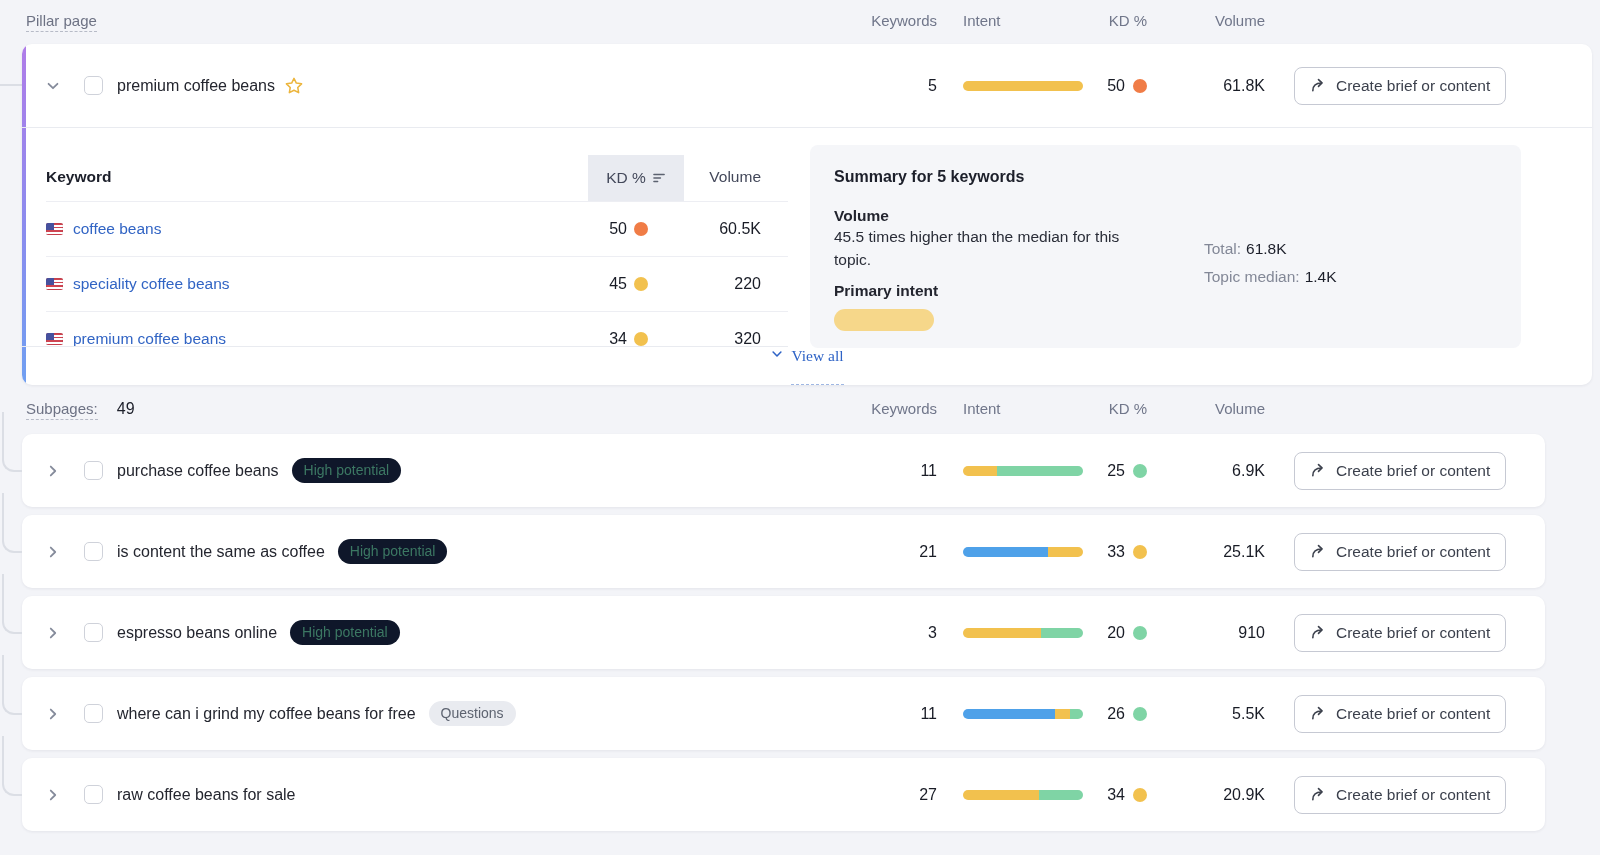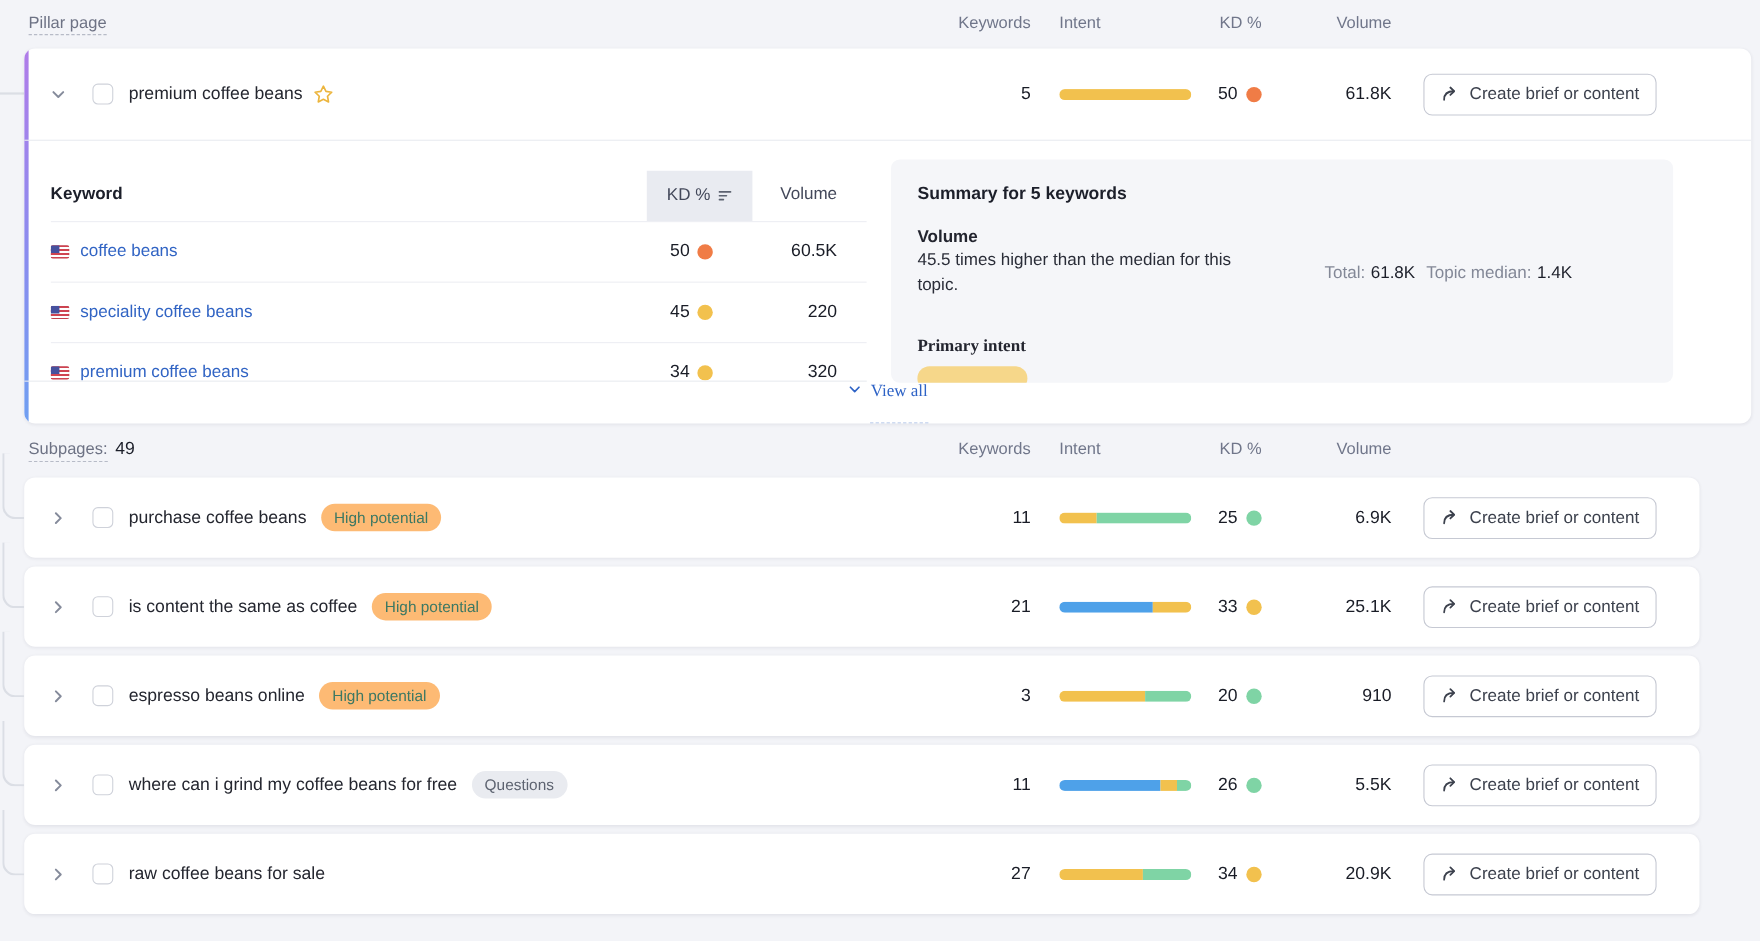--- a/index.html
+++ b/index.html
@@ -8,39 +8,39 @@
 
   
   .col-headers{position:absolute;left:22px;width:1523px;height:24px;font-size:15px;color:#70768a;}
   .col-kw{position:absolute;left:835px;width:80px;text-align:right;top:0;}
   .col-intent{position:absolute;left:941px;top:0;}
   .col-kd{position:absolute;left:1018px;width:107px;text-align:right;top:0;}
   .col-vol{position:absolute;left:1128px;width:115px;text-align:right;top:0;}
 
   .section-label{position:absolute;left:26px;font-size:15px;color:#6d7284;}
   .dashed-underline{border-bottom:1px dashed #b7bbc7;padding-bottom:2px;cursor:help;}
-  .count{color:#1c1f2a;font-size:16px;margin-left:7px;}
+  .count{color:#1c1f2a;font-size:16px;margin-left:19px;}
 
   
   .card{background:#fff;border-radius:10px;box-shadow:0 1px 3px rgba(25,30,55,.07);}
   .pillar-card{position:absolute;left:22px;top:44px;width:1523px;height:341px;overflow:hidden;padding-left:47px;}
   .pillar-card::before{content:'';position:absolute;left:0;top:0;bottom:0;width:4px;
     background:linear-gradient(180deg,#b07ce8 0%,#8a8cee 55%,#6f9ff1 100%);}
 
   .pillar-connector{position:absolute;left:0;top:84px;width:22px;height:0;border-top:2px solid #dbdee5;}
 
   
   .row-left{display:flex;align-items:center;height:100%;padding-left:22px;}
   .chev{display:flex;align-items:center;justify-content:center;width:18px;height:18px;cursor:pointer;flex:none;}
   .checkbox{width:19px;height:19px;border:1.5px solid #cfd2da;border-radius:5px;background:#fff;
     margin-left:22px;flex:none;cursor:pointer;box-sizing:border-box;}
   .row-title{font-size:16px;color:#24262f;margin-left:14px;white-space:nowrap;}
   .star{margin-left:9px;display:flex;align-items:center;}
   .badge{margin-left:13px;font-size:14px;padding:4px 12px 5px;border-radius:13px;white-space:nowrap;}
-  .badge--green{background:#fdba74;color:#3c7863;}
+  .badge--green{background:#0f172a;color:#3c7863;}
   .badge--gray{background:#e9ebf0;color:#5d6370;}
 
   .num{font-size:16px;color:#191c26;}
   .m-kw{position:absolute;left:835px;width:80px;text-align:right;top:50%;transform:translateY(-50%);}
   .m-intent{position:absolute;left:941px;top:50%;transform:translateY(-50%);}
   .intent-bar{width:120px;height:10px;border-radius:5px;overflow:hidden;display:flex;}
   .seg{height:100%;}
   .seg-yellow{background:#f2c14e;} .seg-green{background:#7fd4a5;} .seg-blue{background:#4ea1e9;}
   .m-kd{position:absolute;left:1018px;width:107px;top:50%;transform:translateY(-50%);
     display:flex;justify-content:flex-end;align-items:center;gap:8px;}
@@ -70,21 +70,21 @@
   .flag::before{content:'';position:absolute;left:0;top:0;width:8px;height:6.5px;background:#46519e;}
   .kw-kd{position:absolute;left:500px;width:102px;display:flex;justify-content:flex-end;align-items:center;gap:7px;}
   .kw-vol{position:absolute;left:630px;width:85px;text-align:right;}
 
   
   .summary{position:absolute;left:788px;top:101px;width:711px;height:203px;background:#f5f6f9;
     border-radius:8px;overflow:hidden;box-sizing:border-box;padding:23px 24px;}
   .summary-title{font-size:16px;font-weight:bold;color:#1c1f2a;}
   .summary-sub{font-size:15.5px;font-weight:600;color:#23252f;margin-top:21px;}
   .summary-note{width:305px;margin-top:0;font-size:15.5px;color:#2a2d38;line-height:1.5;}
-  .summary-stats{position:absolute;left:394px;top:95px;display:flex;flex-direction:row;gap:10px;font-size:15.5px;}
+  .summary-stats{position:absolute;left:394px;top:95px;display:flex;flex-direction:column;gap:10px;font-size:15.5px;}
   .stat-label{color:#838897;} .stat-value{color:#1c1f2a;font-weight:500;margin-left:5px;}
   .pi-pill{margin-top:9px;width:100px;height:22px;border-radius:11px;background:#f6d78a;}
 
   
   .vf-divider{position:absolute;left:0;top:302px;width:766px;height:1px;background:#e9ebf0;}
   .view-all{position:absolute;left:0;top:303px;right:0;height:38px;display:flex;justify-content:center;gap:7px;font-family:Liberation Serif, serif;}
   .view-all-link{font-size:15.5px;color:#2e63c6;border-bottom:1px dashed #9fb7e3;padding-bottom:1px;cursor:pointer;}
 
   
   .subpages-wrap{position:absolute;left:22px;top:434px;width:1523px;display:flex;flex-direction:column;gap:8px;}
@@ -201,21 +201,21 @@
       <div class="summary-sub">Volume</div>
       <div class="summary-note">45.5 times higher than the median for this topic.</div>
       <div class="summary-stats">
         <div>
           <span class="stat-label">Total:</span><span class="stat-value">61.8K</span>
         </div>
         <div>
           <span class="stat-label">Topic median:</span><span class="stat-value">1.4K</span>
         </div>
       </div>
-      <div class="summary-sub" style="margin-top:34px;font-family:Liberation Serif, serif;">Primary intent</div>
+      <div class="summary-sub" style="margin-top:10px;">Primary intent</div>
       <div class="pi-pill"></div>
     </div>
 
     <div class="vf-divider"></div>
     <div class="view-all">
       <svg width="14" height="14" viewBox="0 0 18 18" fill="none">
           <polyline points="4,6.5 9,11.5 14,6.5" stroke="#2e63c6" stroke-width="2" stroke-linecap="round" stroke-linejoin="round"></polyline>
         </svg>
       <span class="view-all-link">View all</span>
     </div>

